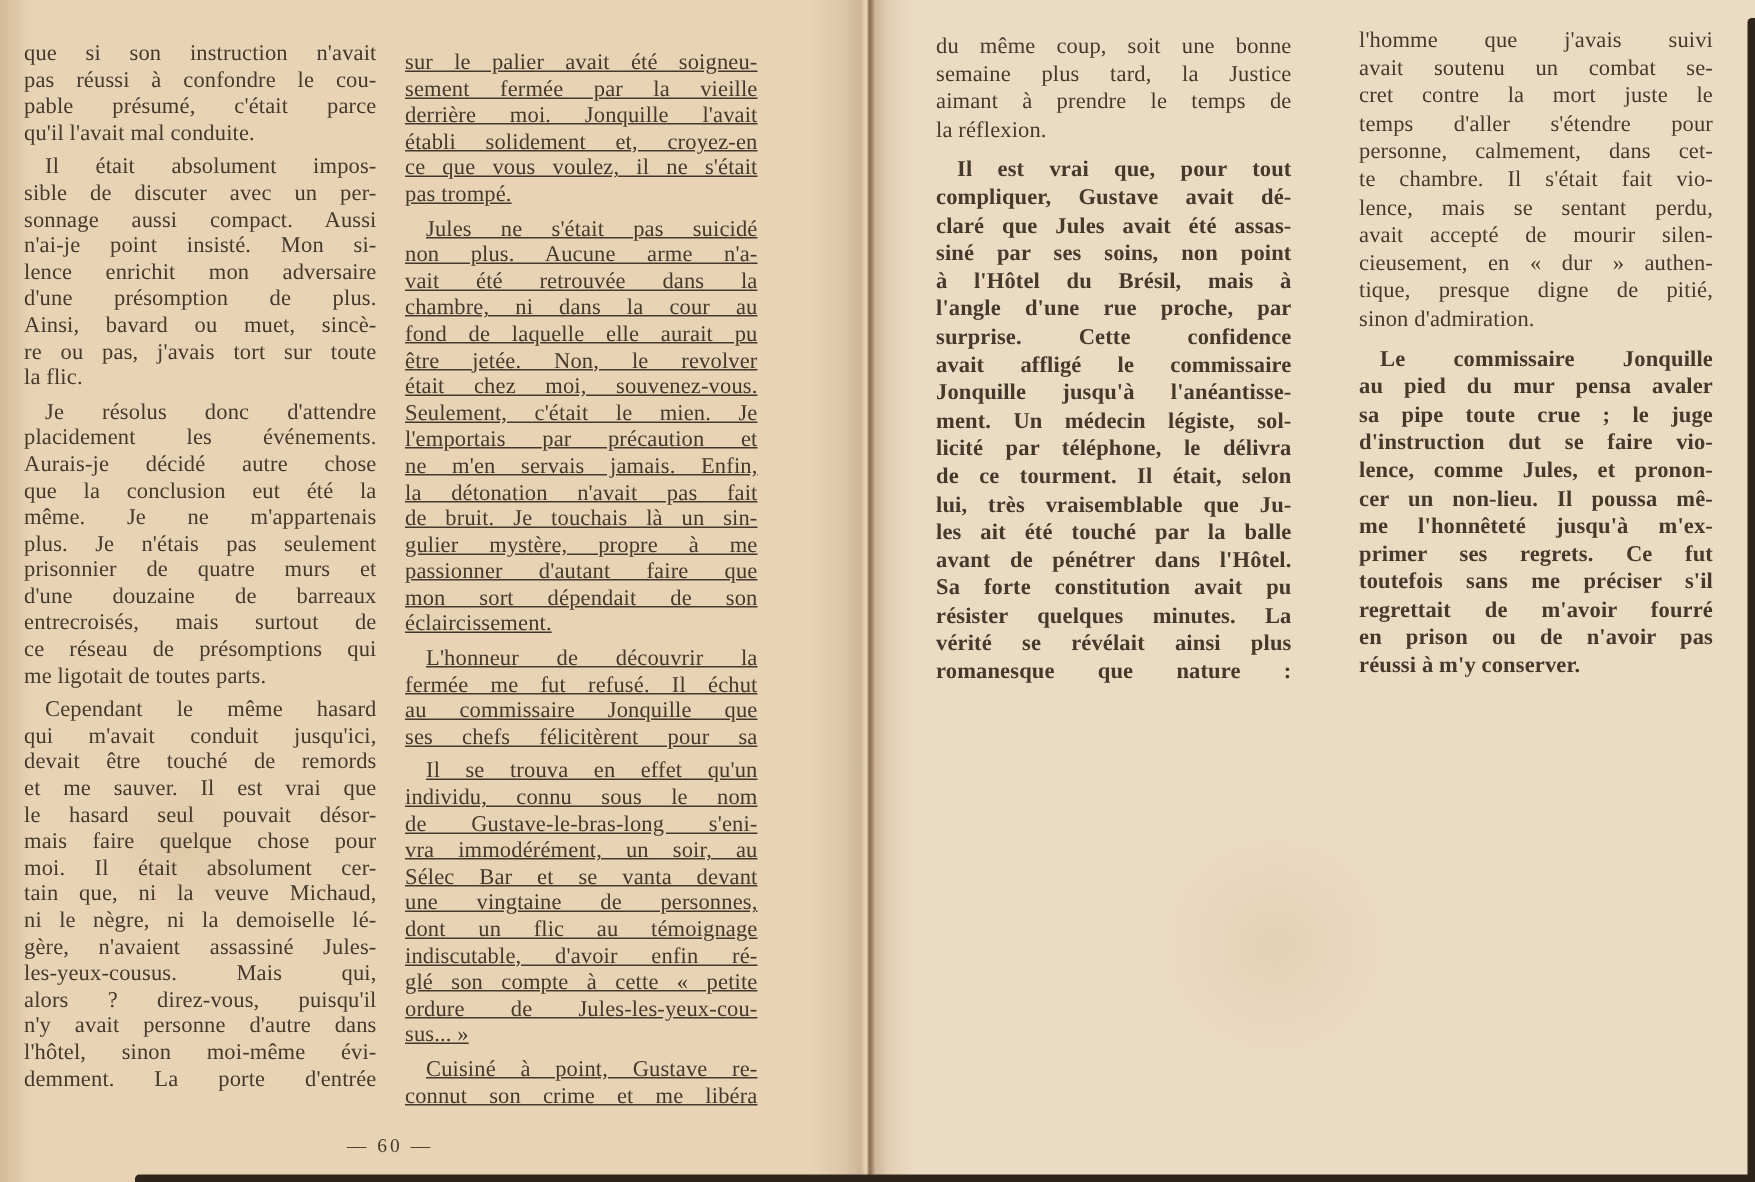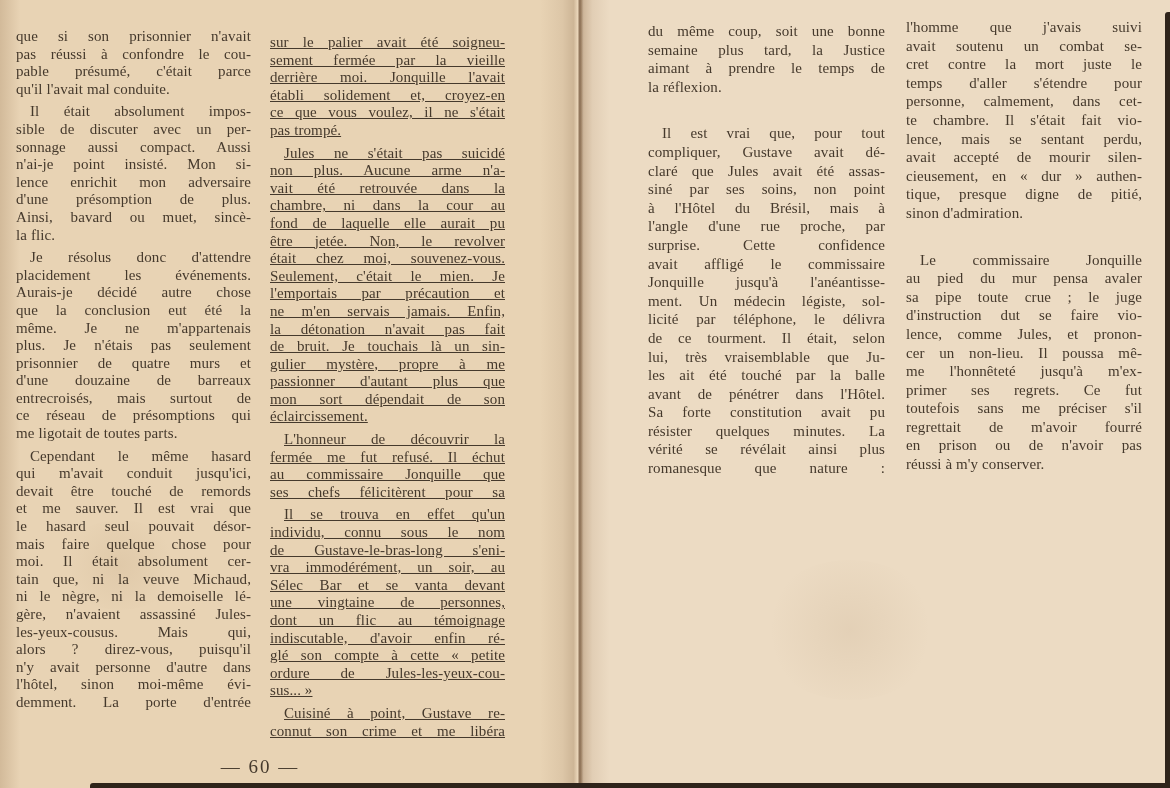--- a/index.html
+++ b/index.html
@@ -52,38 +52,38 @@
   .stain.s2{left:760px;top:560px;width:180px;height:140px;}
 
   
   .col{
     position:absolute;z-index:2;
     font-size:15px;
     letter-spacing:.1px;
   }
   .col-1{left:16px;top:28px;width:235px;line-height:17.6px;}
   .col-2{left:270px;top:34px;width:235px;line-height:17.6px;text-decoration:underline;}
-  .col-3{left:648px;top:22px;width:237px;line-height:18.6px;}
+  .col-3{left:624px;top:22px;width:237px;line-height:18.6px;}
   .col-4{left:906px;top:18px;width:236px;line-height:18.6px;}
 
   .col-1 .para + .para,.col-2 .para + .para{margin-top:5px;}
-  .col-3 .para + .para,.col-4 .para + .para{margin-top:28px;}
+  .col-3 .para + .para,.col-4 .para + .para{margin-top:8px;font-weight:bold;}
 
   .line{
     text-align:justify;
     text-align-last:justify;
     text-justify:inter-word;
   }
   .line.last{text-align-last:left;}
   .line.last.flush{text-align-last:justify;}
   .para.indent .line:first-child{text-indent:14px;}
 
   .page-number{
     position:absolute;left:170px;top:756px;width:180px;z-index:2;
-    font-size:19px;text-align:center;letter-spacing:2px;
+    font-size:13px;text-align:center;letter-spacing:2px;
   }
 
   
   .edge-bottom{
     position:absolute;left:90px;right:0;bottom:0;height:5px;
     background:var(--scan-edge);z-index:3;border-radius:3px 0 0 0;
   }
   .edge-right{
     position:absolute;right:0;top:12px;bottom:0;width:5px;
     background:var(--scan-edge);z-index:3;border-radius:3px 0 0 0;
@@ -94,33 +94,34 @@
 
 <div class="spread">
   <div class="page-right-bg"></div>
   <div class="left-edge"></div>
   <div class="gutter"></div>
   <div class="stain s1"></div>
   <div class="stain s2"></div>
 
   <div class="col col-1">
       <div class="para">
-        <div class="line">que si son prisonnier n'avait</div>
+        <div class="line">que si son instruction n'avait</div>
         <div class="line">pas réussi à confondre le cou-</div>
         <div class="line">pable présumé, c'était parce</div>
         <div class="line last">qu'il l'avait mal conduite.</div>
       </div>
       <div class="para indent">
         <div class="line">Il était absolument impos-</div>
         <div class="line">sible de discuter avec un per-</div>
         <div class="line">sonnage aussi compact. Aussi</div>
         <div class="line">n'ai-je point insisté. Mon si-</div>
         <div class="line">lence enrichit mon adversaire</div>
         <div class="line">d'une présomption de plus.</div>
         <div class="line">Ainsi, bavard ou muet, sincè-</div>
+        <div class="line">re ou pas, j'avais tort sur toute</div>
         <div class="line last">la flic.</div>
       </div>
       <div class="para indent">
         <div class="line">Je résolus donc d'attendre</div>
         <div class="line">placidement les événements.</div>
         <div class="line">Aurais-je décidé autre chose</div>
         <div class="line">que la conclusion eut été la</div>
         <div class="line">même. Je ne m'appartenais</div>
         <div class="line">plus. Je n'étais pas seulement</div>
         <div class="line">prisonnier de quatre murs et</div>
@@ -163,21 +164,21 @@
         <div class="line">chambre, ni dans la cour au</div>
         <div class="line">fond de laquelle elle aurait pu</div>
         <div class="line">être jetée. Non, le revolver</div>
         <div class="line">était chez moi, souvenez-vous.</div>
         <div class="line">Seulement, c'était le mien. Je</div>
         <div class="line">l'emportais par précaution et</div>
         <div class="line">ne m'en servais jamais. Enfin,</div>
         <div class="line">la détonation n'avait pas fait</div>
         <div class="line">de bruit. Je touchais là un sin-</div>
         <div class="line">gulier mystère, propre à me</div>
-        <div class="line">passionner d'autant plus que</div>
+        <div class="line">passionner d'autant faire que</div>
         <div class="line">mon sort dépendait de son</div>
         <div class="line last">éclaircissement.</div>
       </div>
       <div class="para indent">
         <div class="line">L'honneur de découvrir la</div>
         <div class="line">fermée me fut refusé. Il échut</div>
         <div class="line">au commissaire Jonquille que</div>
         <div class="line">ses chefs félicitèrent pour sa</div>
       </div>
       <div class="para indent">

